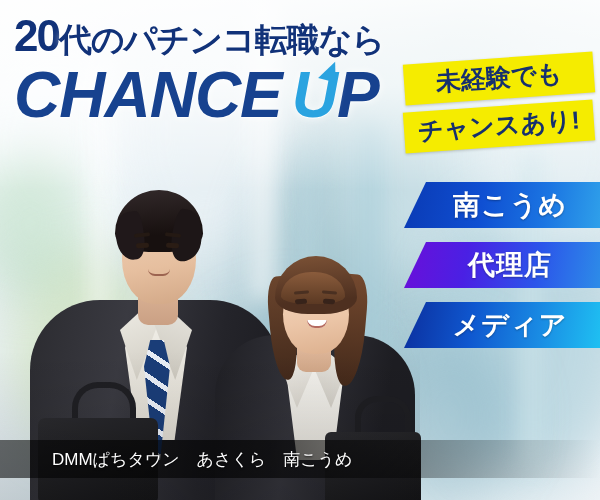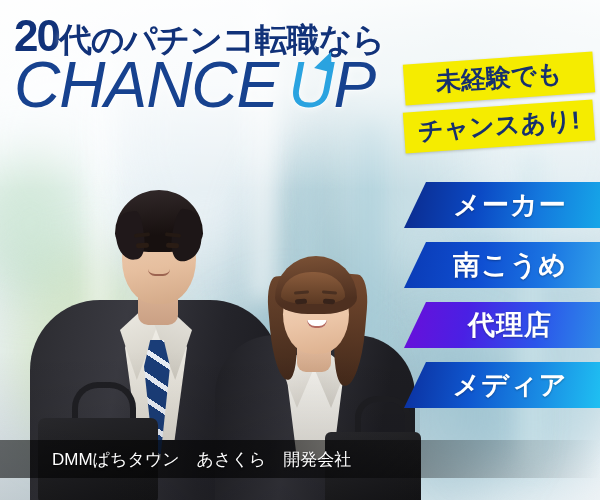--- a/index.html
+++ b/index.html
@@ -184,22 +184,22 @@
   .headline{
     position:absolute;left:14px;top:14px;width:400px;
     font-weight:bold;color:#113279;
     font-size:37px;line-height:1;letter-spacing:-1px;white-space:nowrap;
     text-shadow:0 1px 0 rgba(255,255,255,.85),0 0 8px rgba(255,255,255,.9);
   }
   .headline .num{font-size:44px;letter-spacing:-2px;}
   .headline .sm{font-size:33px;}
 
   .logo{
-    position:absolute;left:14px;top:53px;white-space:nowrap;
-    font-weight:normal;font-style:italic;font-size:64px;line-height:1;
+    position:absolute;left:14px;top:63px;white-space:nowrap;
+    font-weight:bold;font-style:italic;font-size:64px;line-height:1;
     letter-spacing:-1px;color:#17428f;
     text-shadow:0 1px 0 rgba(255,255,255,.8),0 0 10px rgba(255,255,255,.85);
   }
   .logo .up{position:relative;display:inline-block;margin-left:10px;}
   .logo .u{color:#2aa3e0;position:relative;display:inline-block;}
   .logo .arrow{
     position:absolute;left:30px;top:-2px;width:0;height:0;
     border-left:9px solid transparent;border-right:9px solid transparent;
     border-bottom:20px solid #2aa3e0;transform:rotate(14deg) skewX(-10deg);
   }
@@ -313,31 +313,28 @@
   <div class="headline"><span class="num">20</span><span class="sm">代のパチンコ転職</span><span class="sm">なら</span></div>
 
   <div class="logo"><span>CHANCE</span><span class="up"><span class="u" style="color: rgb(42, 163, 224);">U</span><span class="arrow" style="border-bottom-color: rgb(42, 163, 224);"></span><span class="p" style="color: rgb(23, 66, 143);">P</span></span></div>
 
   <div class="badges">
     <div class="badge badge1" style="background: rgb(245, 236, 0); color: rgb(22, 48, 110);">未経験でも</div>
     <div class="badge badge2" style="background: rgb(245, 236, 0); color: rgb(22, 48, 110);">チャンスあり!</div>
   </div>
 
   <div class="cats">
-    <div class="cat" style="background: linear-gradient(100deg, rgb(11, 42, 140) 0%, rgb(11, 73, 196) 38%, rgb(20, 120, 221) 68%, rgb(22, 166, 232) 100%);">
-      <span>メーカー</span>
-    </div>
     <div class="cat" style="background: linear-gradient(100deg, rgb(10, 58, 180) 0%, rgb(15, 79, 210) 40%, rgb(27, 117, 226) 72%, rgb(47, 160, 234) 100%);">
       <span>南こうめ</span>
     </div>
     <div class="cat" style="background: linear-gradient(100deg, rgb(106, 15, 217) 0%, rgb(74, 32, 228) 32%, rgb(43, 85, 234) 68%, rgb(45, 140, 232) 100%); text-align: center;">
       <span>代理店</span>
     </div>
     <div class="cat" style="background: linear-gradient(100deg, rgb(11, 47, 158) 0%, rgb(15, 87, 207) 35%, rgb(26, 141, 228) 70%, rgb(31, 192, 242) 100%);">
       <span>メディア</span>
     </div>
   </div>
 
   <div class="credit">
-    <span>DMMぱちタウン　あさくら　開発会社</span>
+    <span>DMMぱちタウン　あさくら　南こうめ</span>
   </div>
 
 </div>
 
 </body></html>

